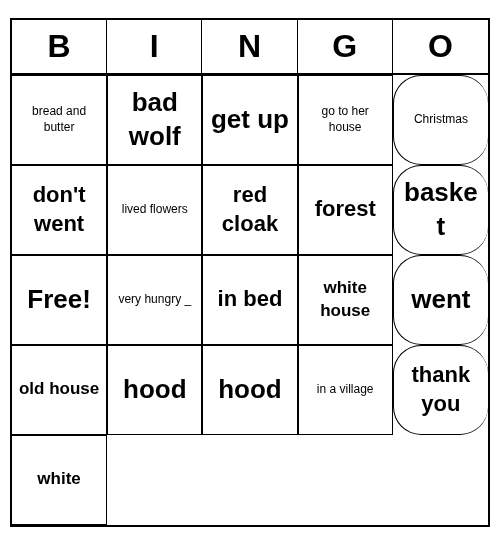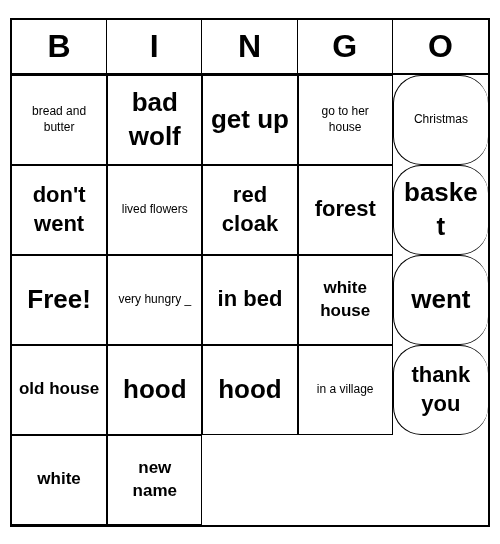--- a/index.html
+++ b/index.html
@@ -139,17 +139,14 @@
       </div>
       <div class="bingo-cell">
         <span class="cell-text small">in a village</span>
       </div>
       <div class="bingo-cell">
         <span class="cell-text large">thank you</span>
       </div>
       <div class="bingo-cell">
         <span class="cell-text medium">white</span>
       </div>
-      <div class="bingo-cell">
-        <span class="cell-text medium">new name</span>
-      </div>
     </div>
 </div>
 
 </body></html>

